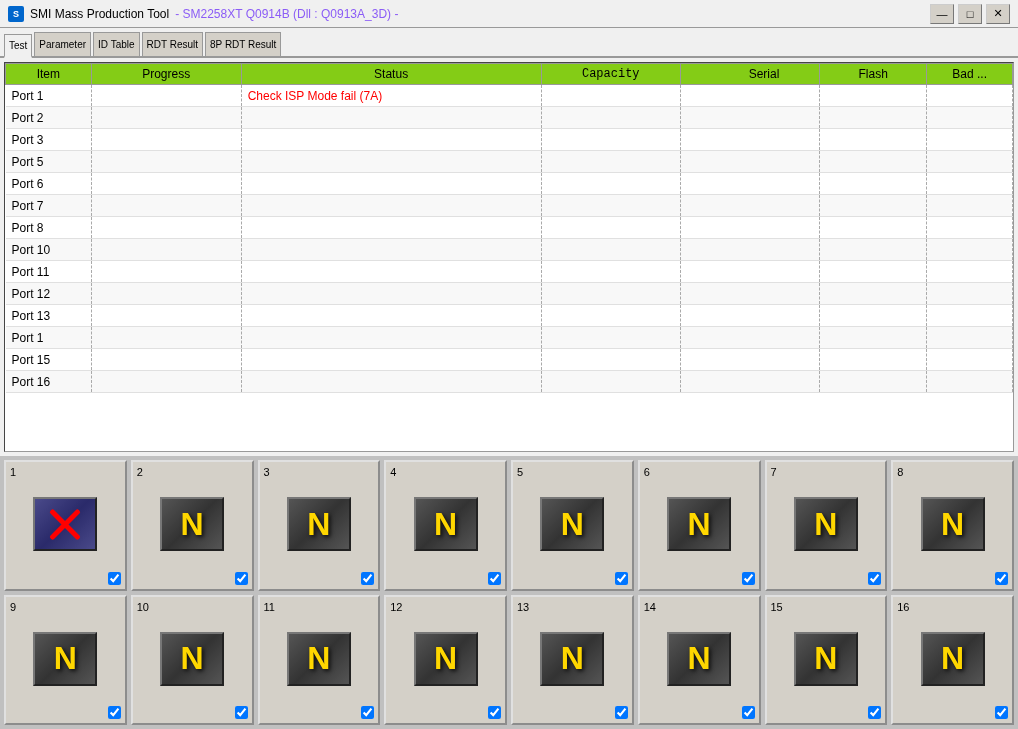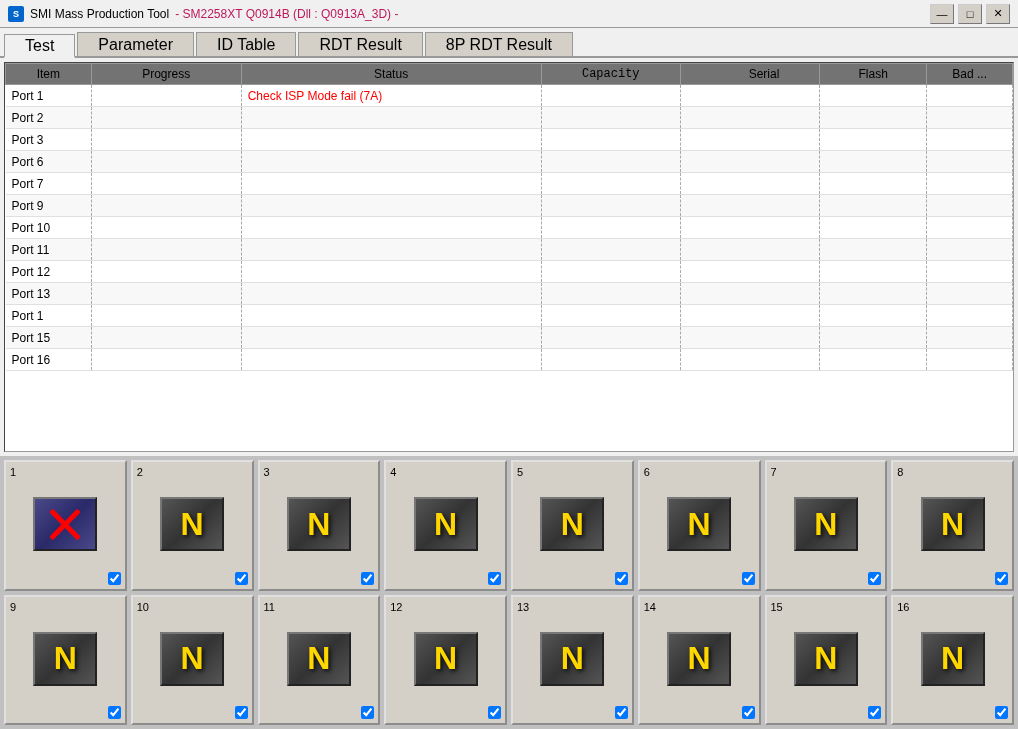--- a/index.html
+++ b/index.html
@@ -51,26 +51,26 @@
     
     .tab-bar {
       background: #f0f0f0;
       display: flex;
       align-items: flex-end;
       padding: 2px 0 0 4px;
       border-bottom: 2px solid #999;
       height: 30px;
     }
     .tab {
-      padding: 3px 20px;
+      padding: 3px 4px;
       border: 1px solid #999;
       border-bottom: none;
       background: #d4d0c8;
       cursor: pointer;
-      font-size: 16px;
+      font-size: 10px;
       margin-right: 2px;
       height: 24px;
       display: flex; align-items: center;
     }
     .tab.active {
       background: #f0f0f0;
       border-bottom: 2px solid #f0f0f0;
       margin-bottom: -2px;
       z-index: 1;
     }
@@ -92,21 +92,21 @@
       height: 390px;
       overflow: hidden;
     }
 
     .data-table {
       width: 100%;
       border-collapse: collapse;
       font-size: 12px;
     }
     .data-table th {
-      background: #737373;
+      background: #84cc16;
       border: 1px solid #999;
       padding: 3px 8px;
       text-align: center;
       font-weight: normal;
       position: sticky;
       top: 0;
     }
     .data-table td {
       border-right: 1px dashed #aaa;
       border-bottom: 1px solid #e0e0e0;
@@ -193,21 +193,21 @@
   </style>
 </head>
 <body>
 
 <div class="title-bar">
   <div class="title-bar-left">
     <div class="title-bar-icon">
       <span>S</span>
     </div>
     <span>SMI Mass Production Tool</span>
-    <span style="color:#be185d;">- SM2258XT   Q0914B   (Dll : Q0913A_3D) -</span>
+    <span style="color:#8b5cf6;">- SM2258XT   Q0914B   (Dll : Q0913A_3D) -</span>
   </div>
   <div class="title-bar-controls">
     <div class="title-btn">—</div>
     <div class="title-btn">□</div>
     <div class="title-btn close">✕</div>
   </div>
 </div>
 
 <div class="tab-bar">
   <div class="tab active">Test</div>
@@ -254,39 +254,48 @@
           <tr>
     <td>Port 3</td>
     <td></td>
     <td class=""></td>
     <td></td>
     <td></td>
     <td></td>
     <td></td>
   </tr>
           <tr>
+    <td>Port 5</td>
+    <td></td>
+    <td class=""></td>
+    <td></td>
+    <td></td>
+    <td></td>
+    <td></td>
+  </tr>
+          <tr>
     <td>Port 6</td>
     <td></td>
     <td class=""></td>
     <td></td>
     <td></td>
     <td></td>
     <td></td>
   </tr>
           <tr>
     <td>Port 7</td>
     <td></td>
     <td class=""></td>
     <td></td>
     <td></td>
     <td></td>
     <td></td>
   </tr>
           <tr>
-    <td>Port 9</td>
+    <td>Port 8</td>
     <td></td>
     <td class=""></td>
     <td></td>
     <td></td>
     <td></td>
     <td></td>
   </tr>
           <tr>
     <td>Port 10</td>
     <td></td>

